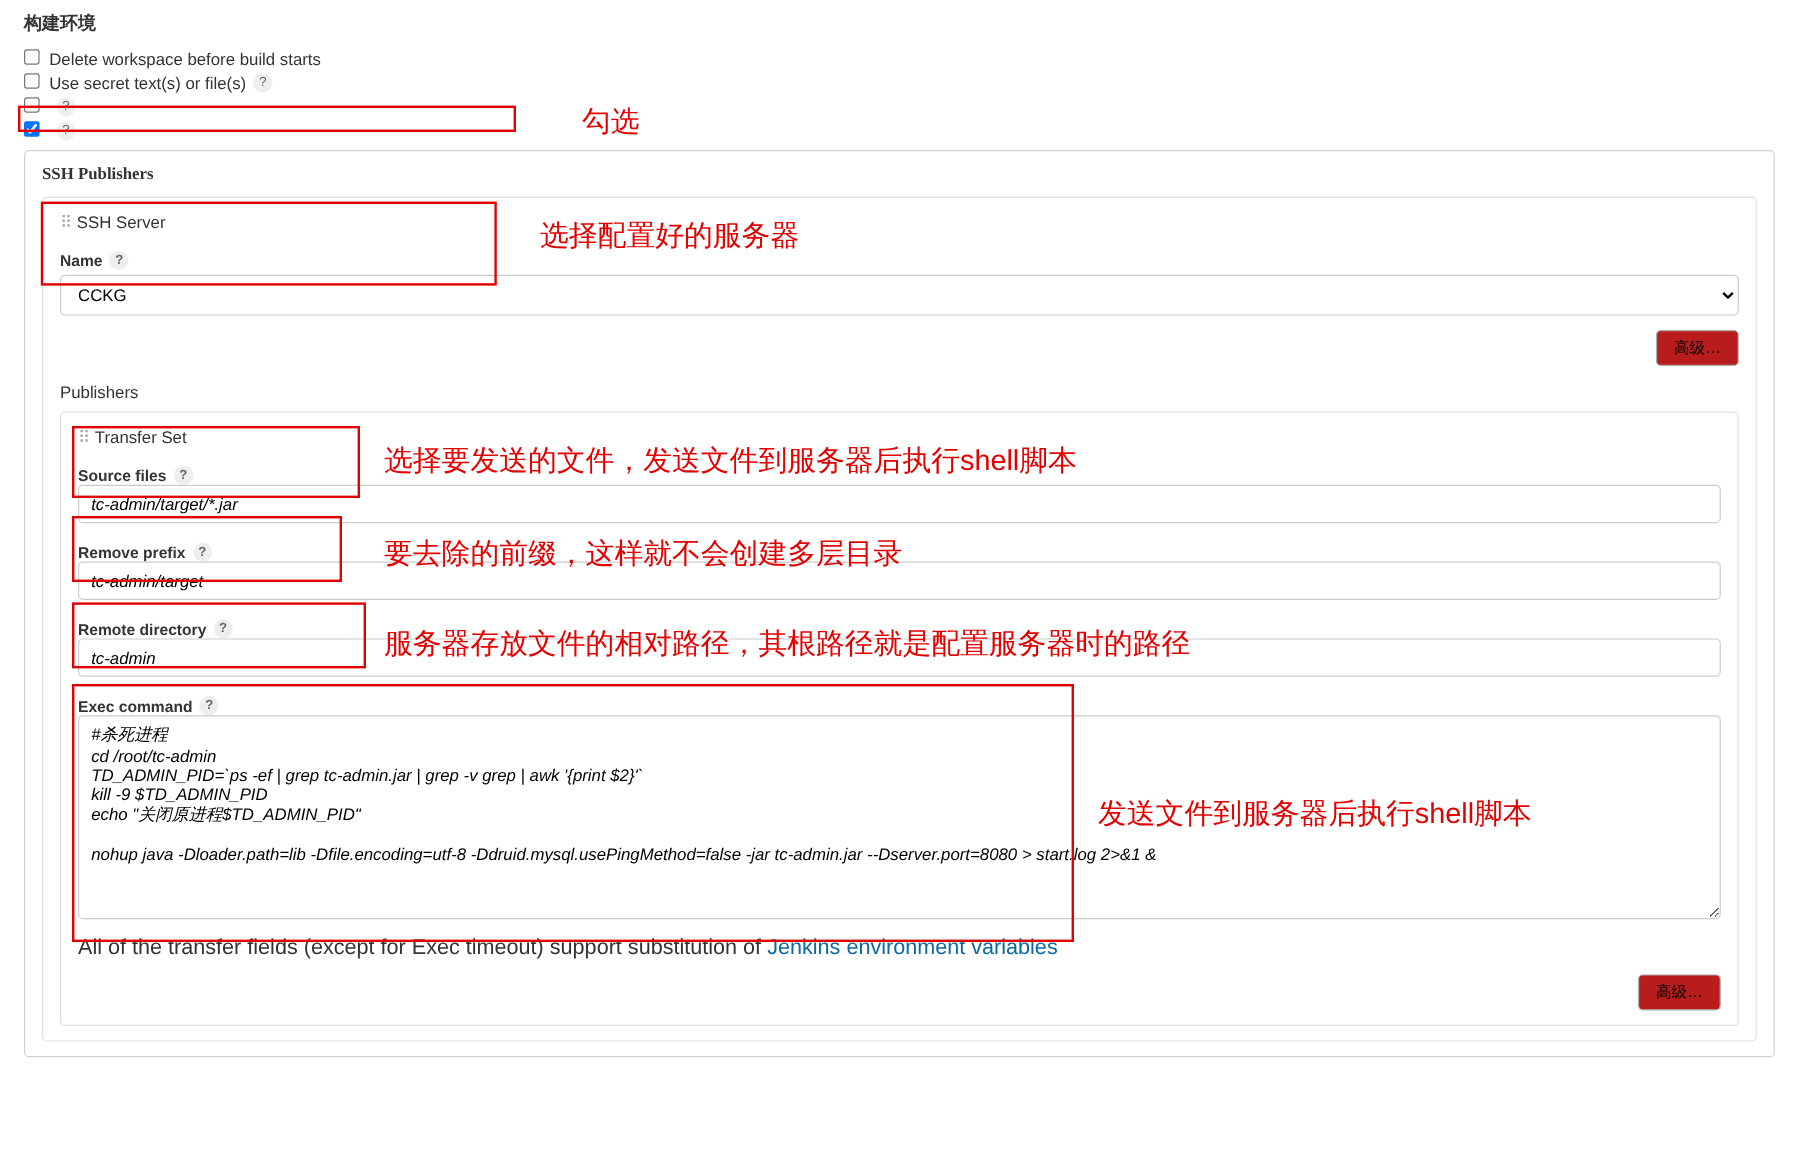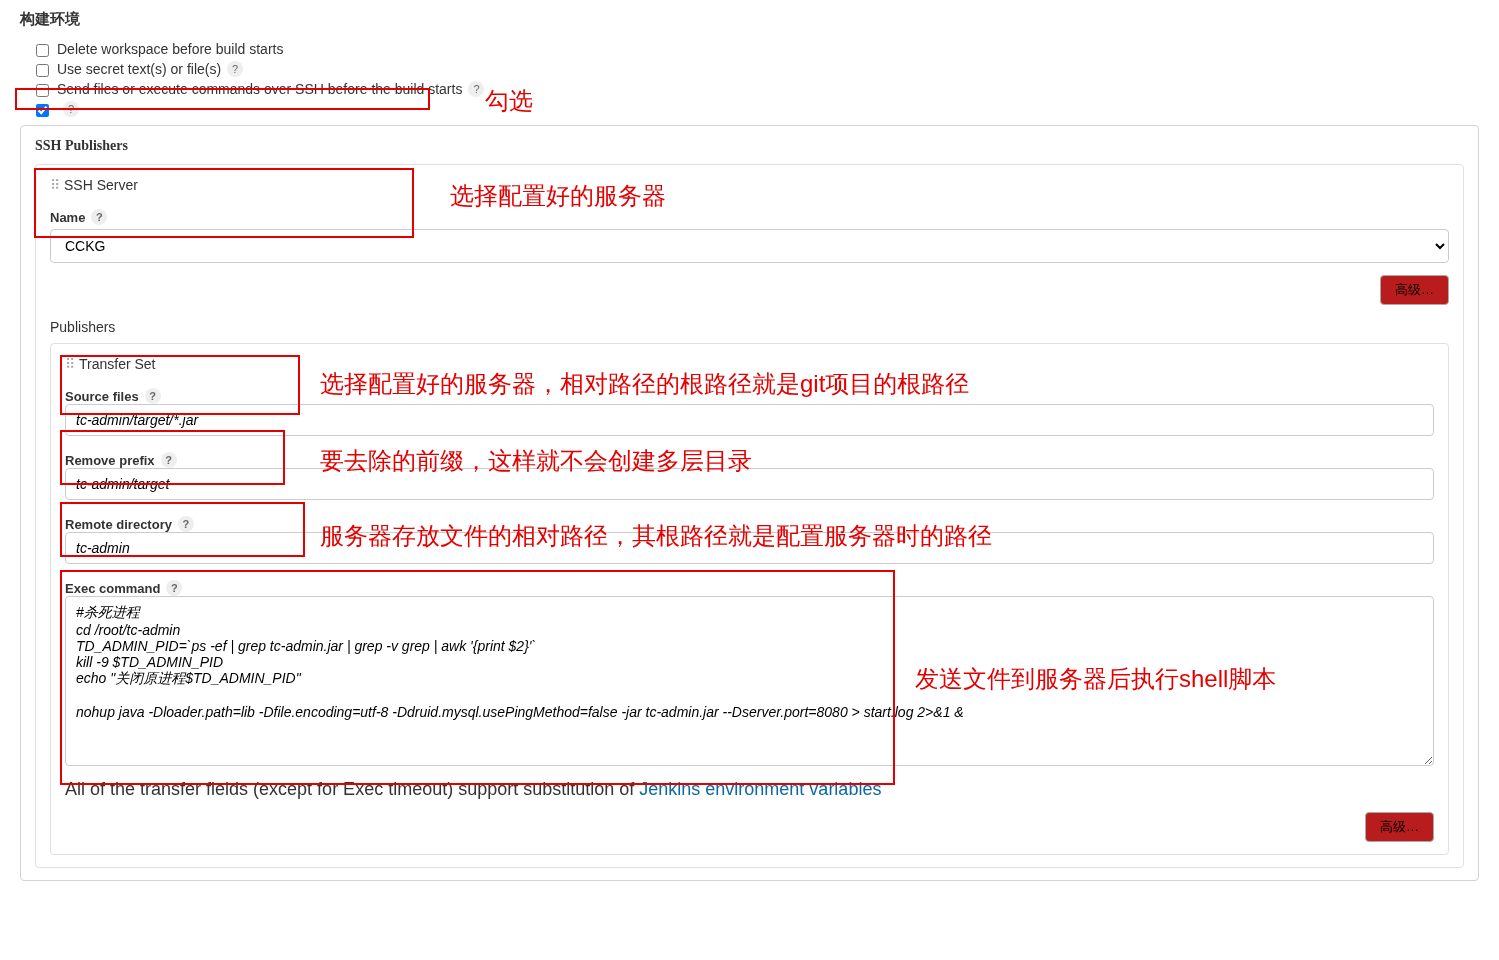--- a/index.html
+++ b/index.html
@@ -10,24 +10,23 @@
   background: #fff;
   padding: 10px 20px;
 }
 .section-title {
   font-weight: bold;
   font-size: 15px;
   margin-bottom: 12px;
 }
 .checkbox-row {
   display: flex;
-  align-items: flex-end;
+  align-items: flex-start;
   margin-bottom: 4px;
   font-size: 14px;
-  margin-left: 16px;
 }
 .checkbox-row input[type="checkbox"] {
   margin-right: 8px;
 }
 .help-icon {
   display: inline-flex;
   align-items: center;
   justify-content: center;
   width: 16px;
   height: 16px;
@@ -143,21 +142,20 @@
   </div>
 
   <div class="checkbox-row">
     <input type="checkbox" style="">
     <span>Use secret text(s) or file(s)</span>
     <span class="help-icon">?</span>
   </div>
 
   <div class="checkbox-row">
     <input type="checkbox" style="">
-    <span>Send files or execute commands over SSH before the build starts</span>
     <span class="help-icon">?</span>
   </div>
 
   <div class="checkbox-row">
     <input type="checkbox" checked="" style="">
     <span class="help-icon">?</span>
   </div>
 
   <div class="red-box" style="left:-5px; top:78px; width:415px; height:22px;"></div>
   <div class="annotation" style="left:465px; top:75px;">勾选</div>
@@ -229,21 +227,21 @@
           <button class="btn">高级…</button>
         </div>
       </div>
     </div>
   </div>
 
   <div class="red-box" style="left:14px; top:158px; width:380px; height:70px;"></div>
   <div class="annotation" style="left:430px; top:170px;">选择配置好的服务器</div>
 
   <div class="red-box" style="left:40px; top:345px; width:240px; height:60px;"></div>
-  <div class="annotation" style="left:300px; top:358px;">选择配置好的服务器，相对路径的根路径就是git项目的根路径</div>
+  <div class="annotation" style="left:300px; top:358px;">选择要发送的文件，发送文件到服务器后执行shell脚本</div>
 
   <div class="red-box" style="left:40px; top:420px; width:225px; height:55px;"></div>
   <div class="annotation" style="left:300px; top:435px;">要去除的前缀，这样就不会创建多层目录</div>
 
   <div class="red-box" style="left:40px; top:492px; width:245px; height:55px;"></div>
   <div class="annotation" style="left:300px; top:510px;">服务器存放文件的相对路径，其根路径就是配置服务器时的路径</div>
 
   <div class="red-box" style="left:40px; top:560px; width:835px; height:215px;"></div>
   <div class="annotation" style="left:895px; top:650px; width:420px; line-height:1.6;">发送文件到服务器后执行shell脚本</div>
 

